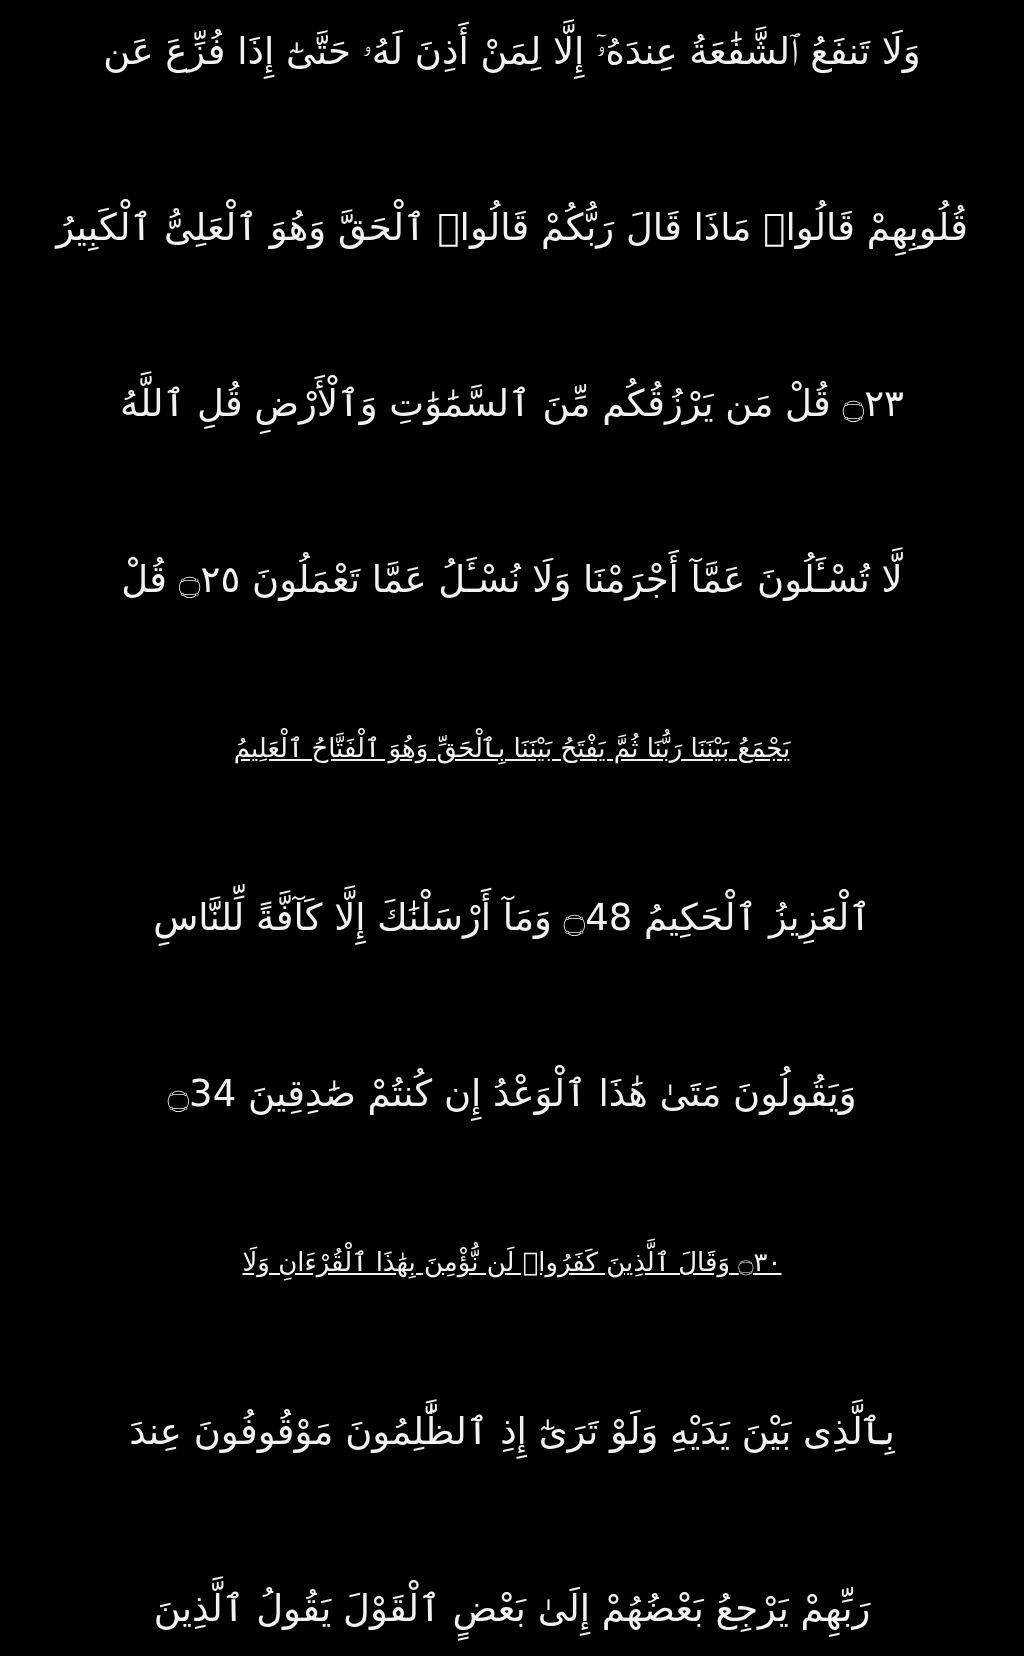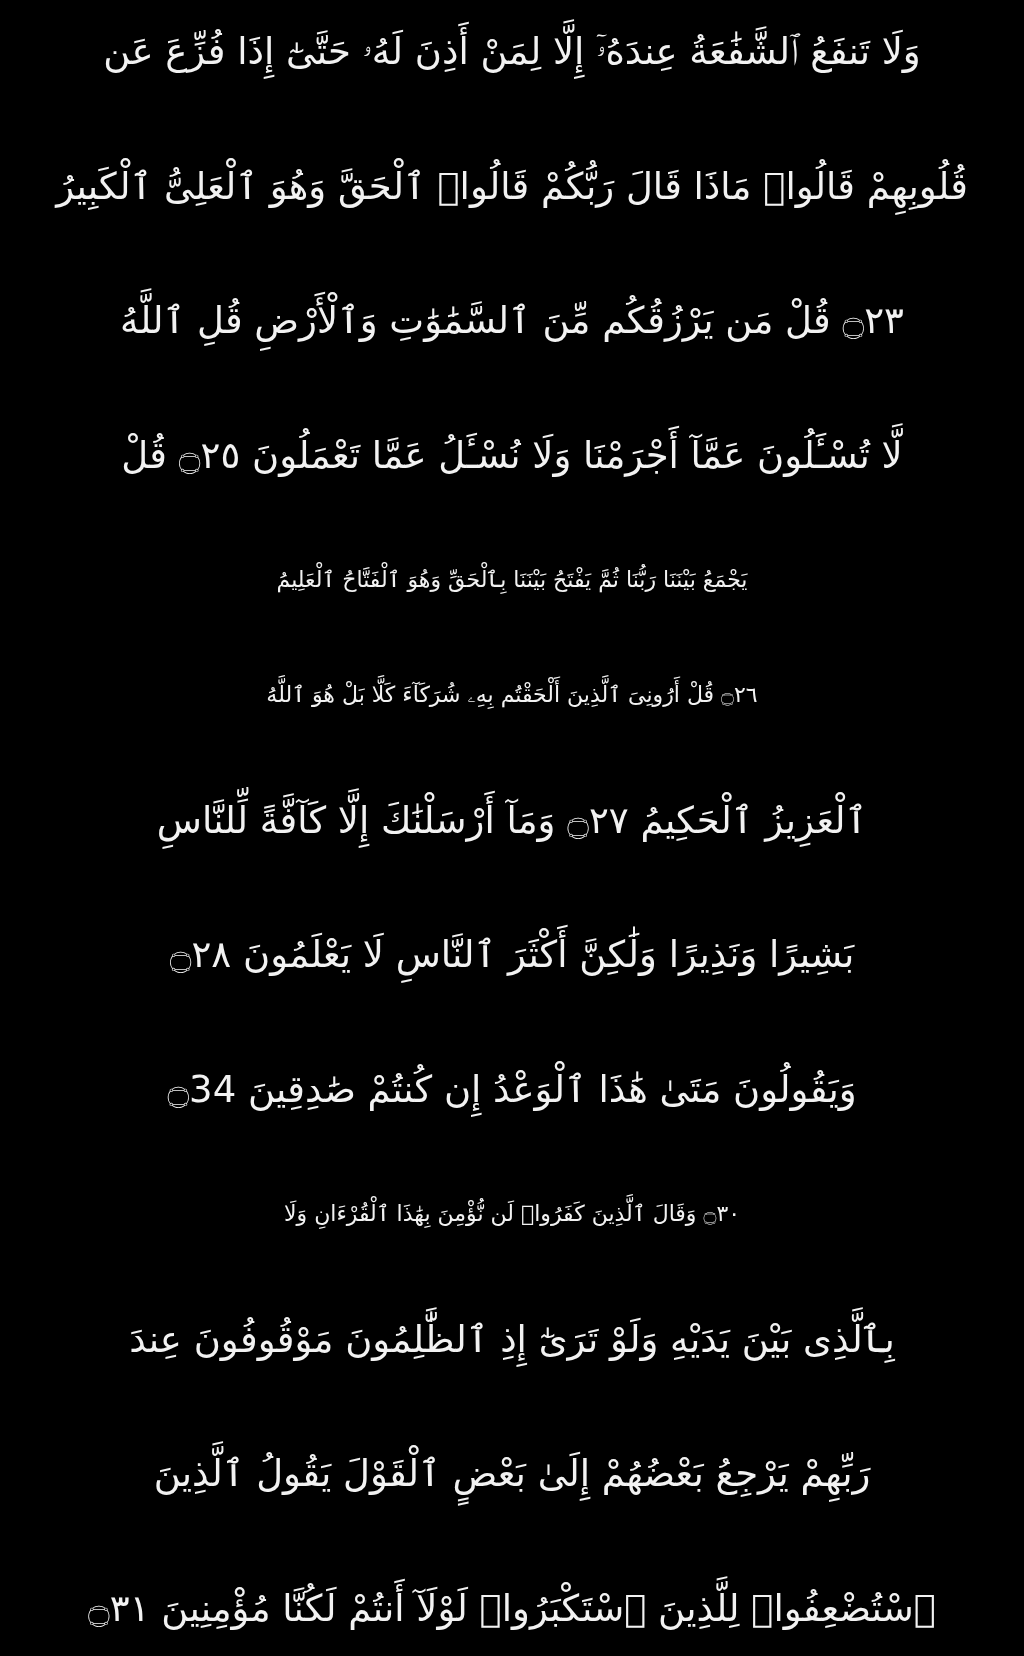--- a/index.html
+++ b/index.html
@@ -34,33 +34,31 @@
     font-size: 37px;
     line-height: 1.28;
     white-space: nowrap;
     letter-spacing: 0px;
     width: 100%;
     box-sizing: border-box;
     padding: 0 4px;
     text-rendering: optimizeLegibility;
   }
   .line.tight {
-    font-size: 22px;
+    font-size: 26px;
+    text-decoration: underline;
   }
 </style>
 </head>
 <body>
 
 <div id="page">
   <div class="line">وَلَا تَنفَعُ ٱلشَّفَٰعَةُ عِندَهُۥٓ إِلَّا لِمَنْ أَذِنَ لَهُۥ حَتَّىٰٓ إِذَا فُزِّعَ عَن</div>
   <div class="line">قُلُوبِهِمْ قَالُوا۟ مَاذَا قَالَ رَبُّكُمْ قَالُوا۟ ٱلْحَقَّ وَهُوَ ٱلْعَلِىُّ ٱلْكَبِيرُ</div>
   <div class="line">۝٢٣ قُلْ مَن يَرْزُقُكُم مِّنَ ٱلسَّمَٰوَٰتِ وَٱلْأَرْضِ قُلِ ٱللَّهُ</div>
   <div class="line">لَّا تُسْـَٔلُونَ عَمَّآ أَجْرَمْنَا وَلَا نُسْـَٔلُ عَمَّا تَعْمَلُونَ ۝٢٥ قُلْ</div>
   <div class="line tight">يَجْمَعُ بَيْنَنَا رَبُّنَا ثُمَّ يَفْتَحُ بَيْنَنَا بِٱلْحَقِّ وَهُوَ ٱلْفَتَّاحُ ٱلْعَلِيمُ</div>
-  <div class="line tight">۝٢٦ قُلْ أَرُونِىَ ٱلَّذِينَ أَلْحَقْتُم بِهِۦ شُرَكَآءَ كَلَّا بَلْ هُوَ ٱللَّهُ</div>
-  <div class="line">ٱلْعَزِيزُ ٱلْحَكِيمُ ۝٢٧ وَمَآ أَرْسَلْنَٰكَ إِلَّا كَآفَّةً لِّلنَّاسِ</div>
-  <div class="line">بَشِيرًا وَنَذِيرًا وَلَٰكِنَّ أَكْثَرَ ٱلنَّاسِ لَا يَعْلَمُونَ ۝٢٨</div>
+  <div class="line">ٱلْعَزِيزُ ٱلْحَكِيمُ ۝48 وَمَآ أَرْسَلْنَٰكَ إِلَّا كَآفَّةً لِّلنَّاسِ</div>
   <div class="line">وَيَقُولُونَ مَتَىٰ هَٰذَا ٱلْوَعْدُ إِن كُنتُمْ صَٰدِقِينَ ۝34</div>
   <div class="line tight">۝٣٠ وَقَالَ ٱلَّذِينَ كَفَرُوا۟ لَن نُّؤْمِنَ بِهَٰذَا ٱلْقُرْءَانِ وَلَا</div>
   <div class="line">بِٱلَّذِى بَيْنَ يَدَيْهِ وَلَوْ تَرَىٰٓ إِذِ ٱلظَّٰلِمُونَ مَوْقُوفُونَ عِندَ</div>
   <div class="line">رَبِّهِمْ يَرْجِعُ بَعْضُهُمْ إِلَىٰ بَعْضٍ ٱلْقَوْلَ يَقُولُ ٱلَّذِينَ</div>
-  <div class="line">ٱسْتُضْعِفُوا۟ لِلَّذِينَ ٱسْتَكْبَرُوا۟ لَوْلَآ أَنتُمْ لَكُنَّا مُؤْمِنِينَ ۝٣١</div>
 </div>
 
 </body></html>

